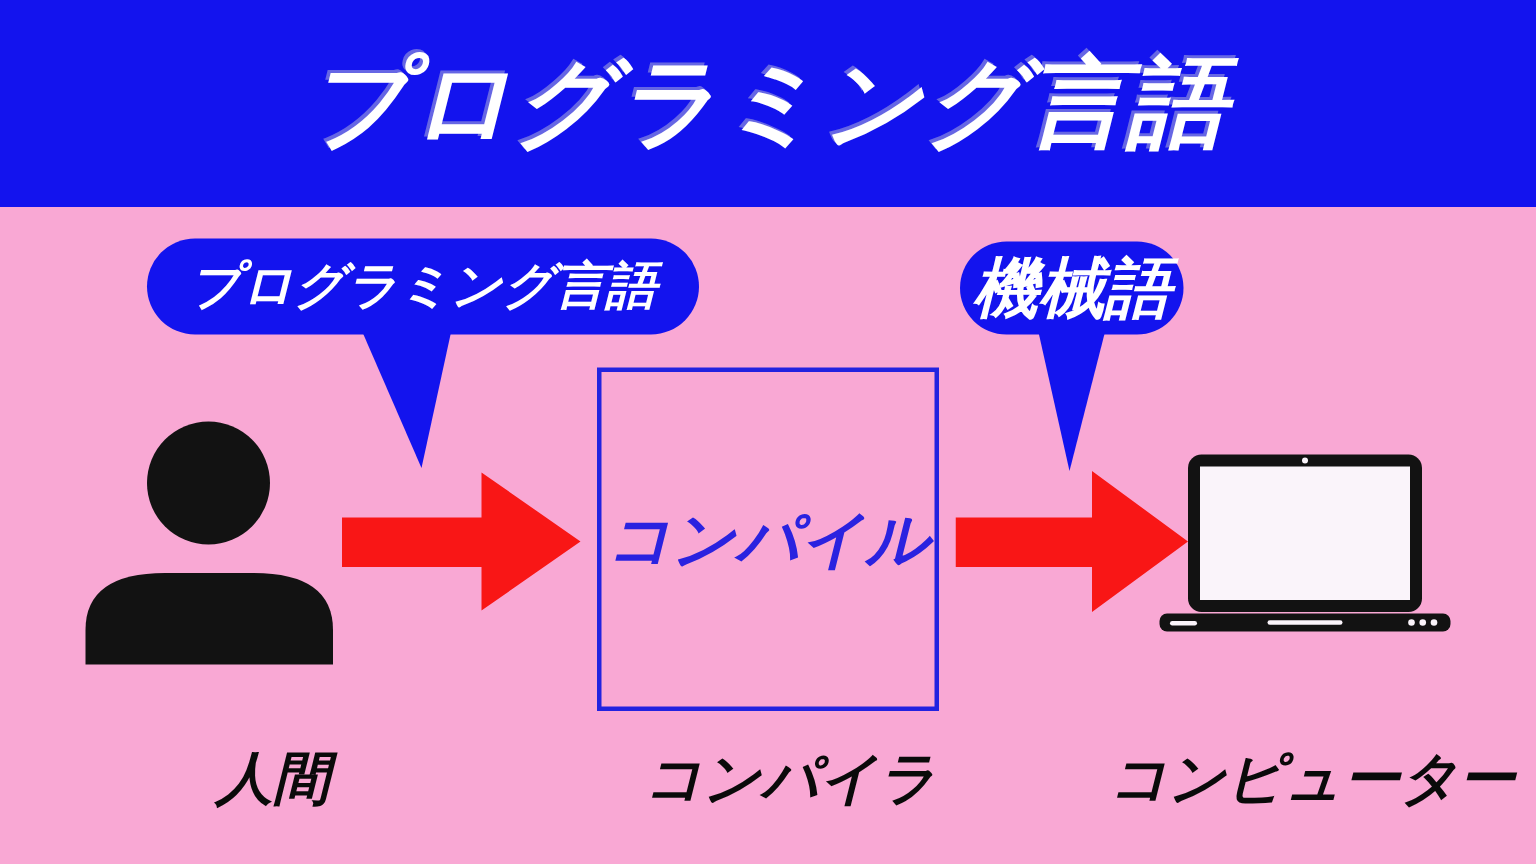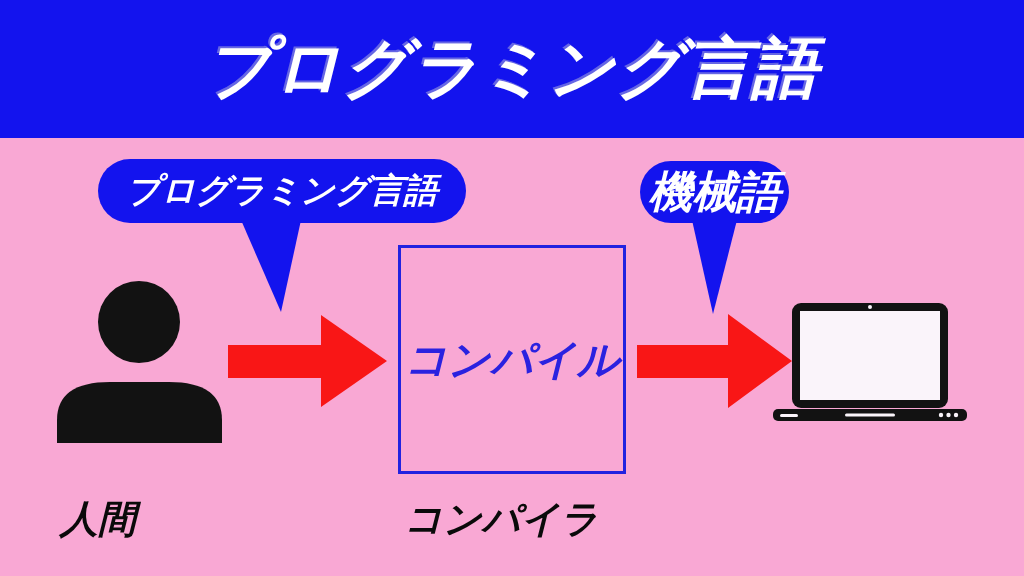--- a/index.html
+++ b/index.html
@@ -40,21 +40,21 @@
     border:3px solid #2222e0;box-sizing:border-box;
     display:flex;align-items:center;justify-content:center;
   }
   .process-box span{
     color:#2a22e0;font-size:42px;font-weight:bold;font-style:italic;
     white-space:nowrap;
   }
   .node-label{
     position:absolute;top:494px;
     color:#0a0a0a;font-size:38px;font-weight:bold;font-style:italic;
-    text-align:left;white-space:nowrap;
+    text-align:right;white-space:nowrap;
   }
   .label-human{left:60px;width:160px;}
   .label-compiler{left:404px;width:220px;}
   .label-computer{left:730px;width:280px;}
 </style>
 </head>
 <body>
 
 <div class="stage">
 
@@ -100,14 +100,15 @@
     <rect x="3" y="109" width="194" height="12" rx="5" fill="#121212"></rect>
     <rect x="10" y="114" width="18" height="3" rx="1.5" fill="#faf4fa"></rect>
     <rect x="75" y="113.5" width="50" height="3" rx="1.5" fill="#faf4fa"></rect>
     <circle cx="171" cy="115" r="2.2" fill="#faf4fa"></circle>
     <circle cx="178.5" cy="115" r="2.2" fill="#faf4fa"></circle>
     <circle cx="186" cy="115" r="2.2" fill="#faf4fa"></circle>
   </svg>
 
   <div class="node-label label-human">人間</div>
   <div class="node-label label-compiler">コンパイラ</div>
+  <div class="node-label label-computer">コンピューター</div>
 
 </div>
 
 </body></html>

